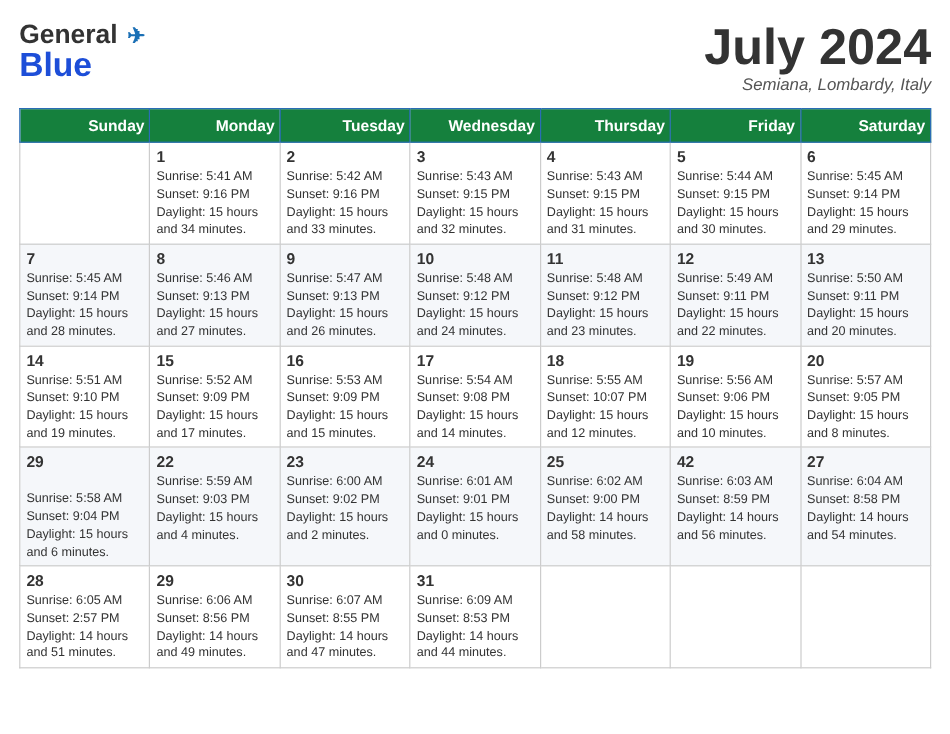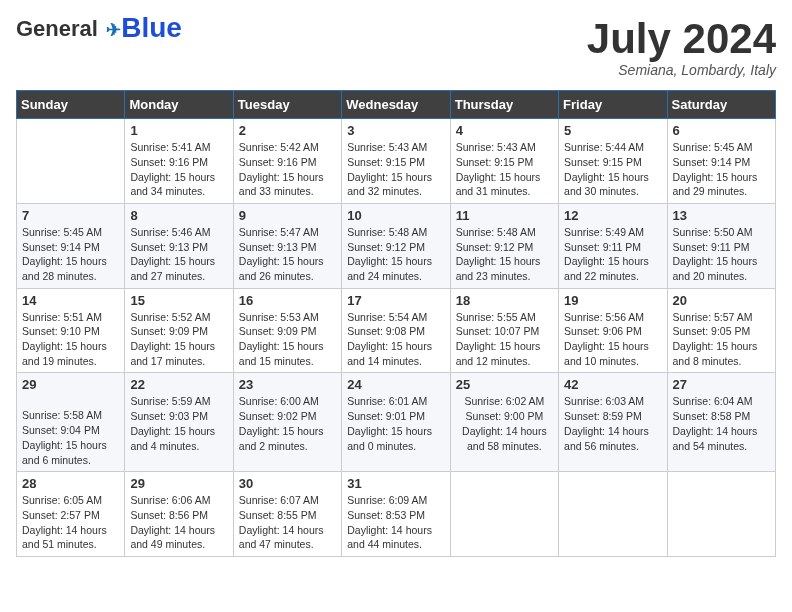--- a/index.html
+++ b/index.html
@@ -11,21 +11,21 @@
       padding: 16px;
     }
     .header {
       display: flex;
       justify-content: space-between;
       align-items: flex-start;
       margin-bottom: 12px;
     }
     .logo {
       display: flex;
-      flex-direction: row;
+      flex-direction: column;
       align-items: flex-start;
     }
     .title-block {
       text-align: right;
     }
     .month-year {
       font-size: 42px;
       font-weight: bold;
       color: #333;
       line-height: 1.1;
@@ -34,24 +34,24 @@
       font-size: 14px;
       color: #555;
       font-style: italic;
     }
     table {
       width: 100%;
       border-collapse: collapse;
       font-size: 11px;
     }
     thead tr th {
-      background-color: #404040;
+      background-color: #15803d;
       color: #fff;
       padding: 6px 4px;
-      text-align: left;
+      text-align: right;
       font-size: 13px;
       font-weight: bold;
       border: 1px solid #2a6db5;
     }
     tbody tr td {
       border: 1px solid #ccc;
       padding: 4px 5px;
       vertical-align: top;
       width: 108px;
       min-height: 70px;
@@ -281,21 +281,21 @@
         </td>
         <td>
           <span class="day-num">24</span>
           <div class="day-info" style="white-space: pre-line;">Sunrise: 6:01 AM
 Sunset: 9:01 PM
 Daylight: 15 hours
 and 0 minutes.</div>
         </td>
         <td>
           <span class="day-num">25</span>
-          <div class="day-info" style="white-space: pre-line; text-align: center;">Sunrise: 6:02 AM
+          <div class="day-info" style="white-space: pre-line;">Sunrise: 6:02 AM
 Sunset: 9:00 PM
 Daylight: 14 hours
 and 58 minutes.</div>
         </td>
         <td>
           <span class="day-num">42</span>
           <div class="day-info" style="white-space: pre-line;">Sunrise: 6:03 AM
 Sunset: 8:59 PM
 Daylight: 14 hours
 and 56 minutes.</div>

